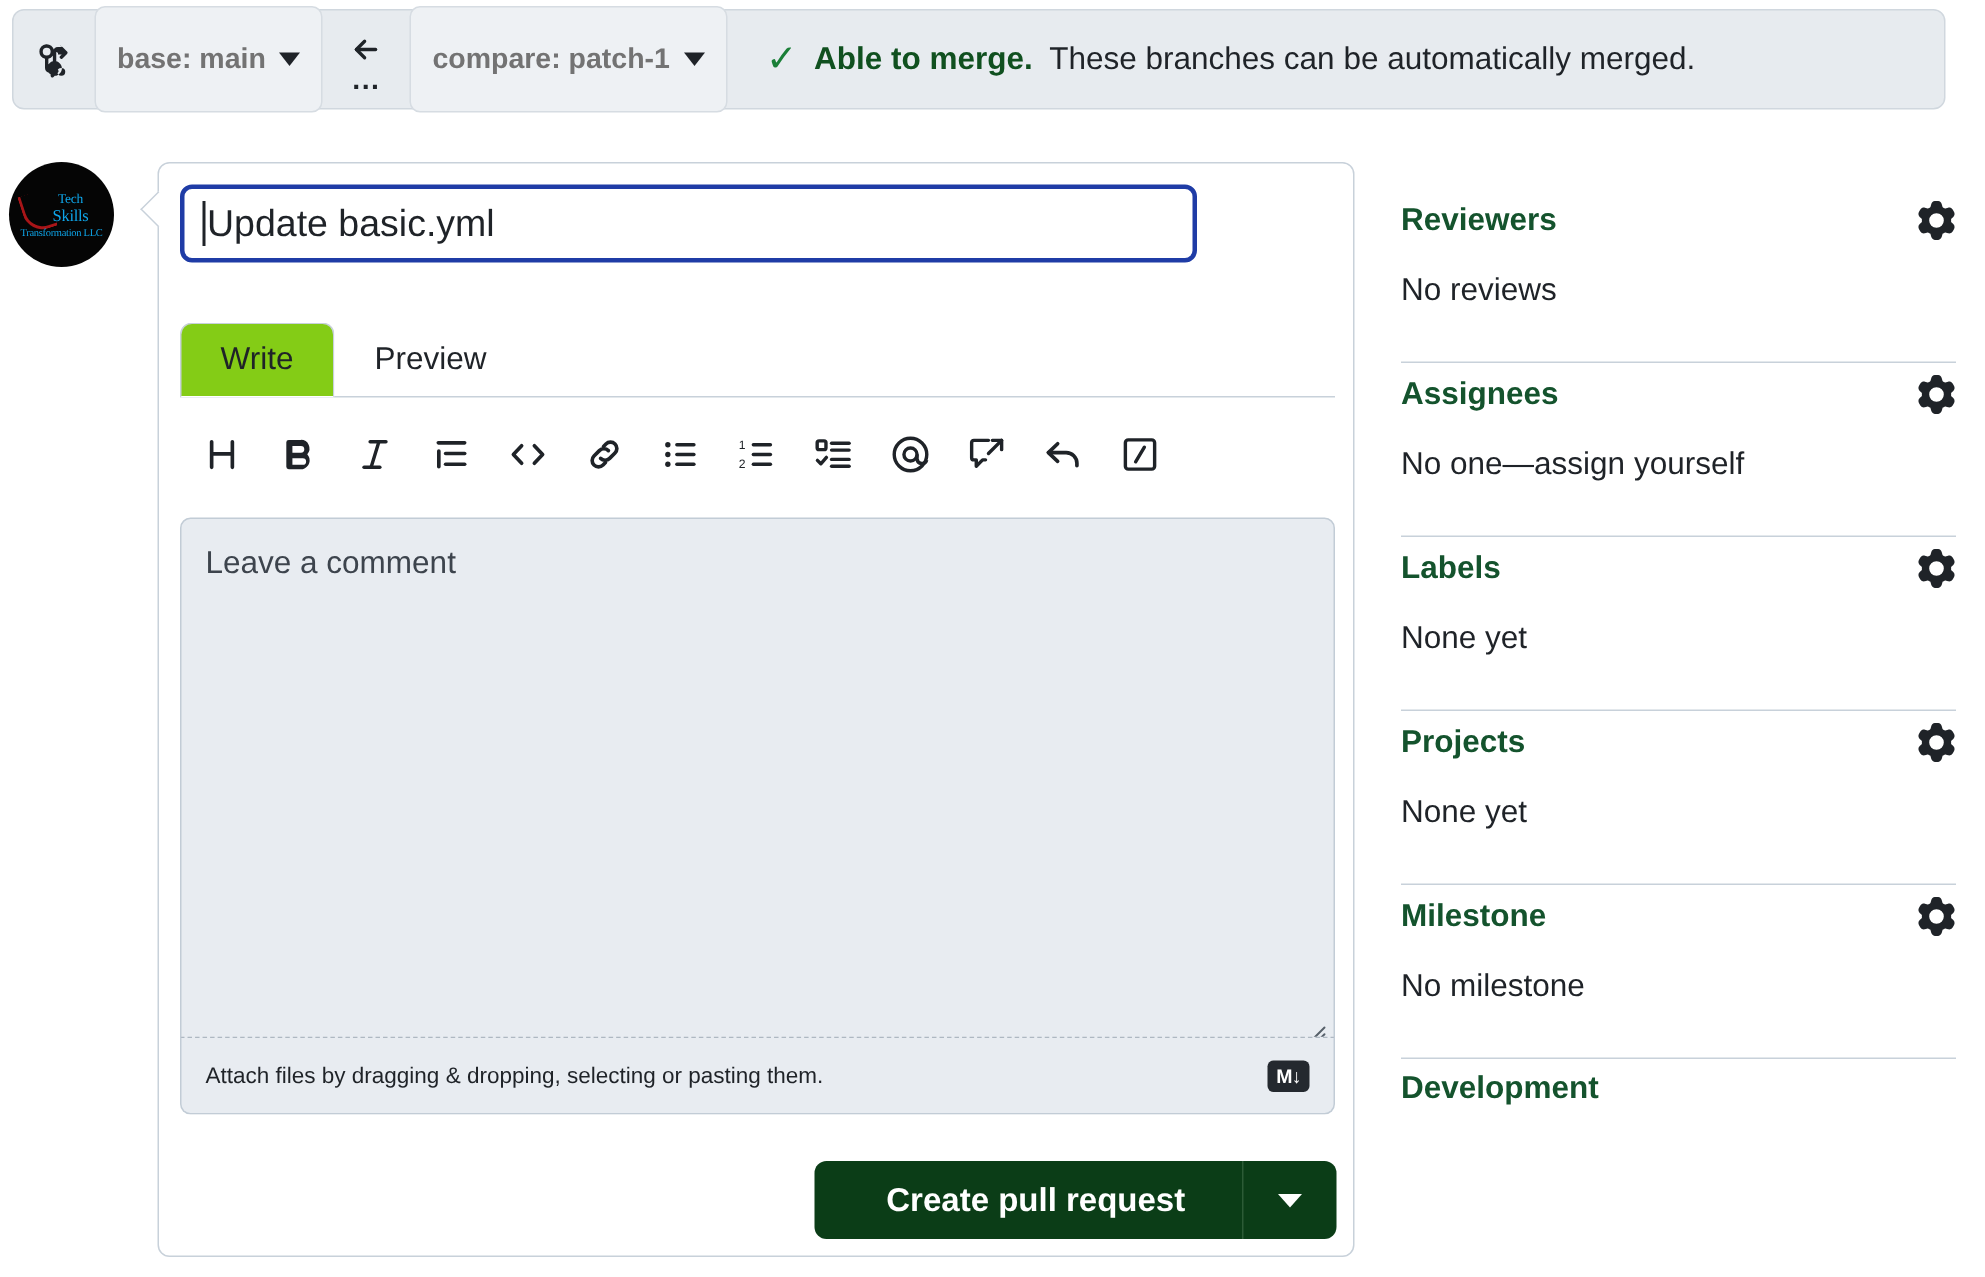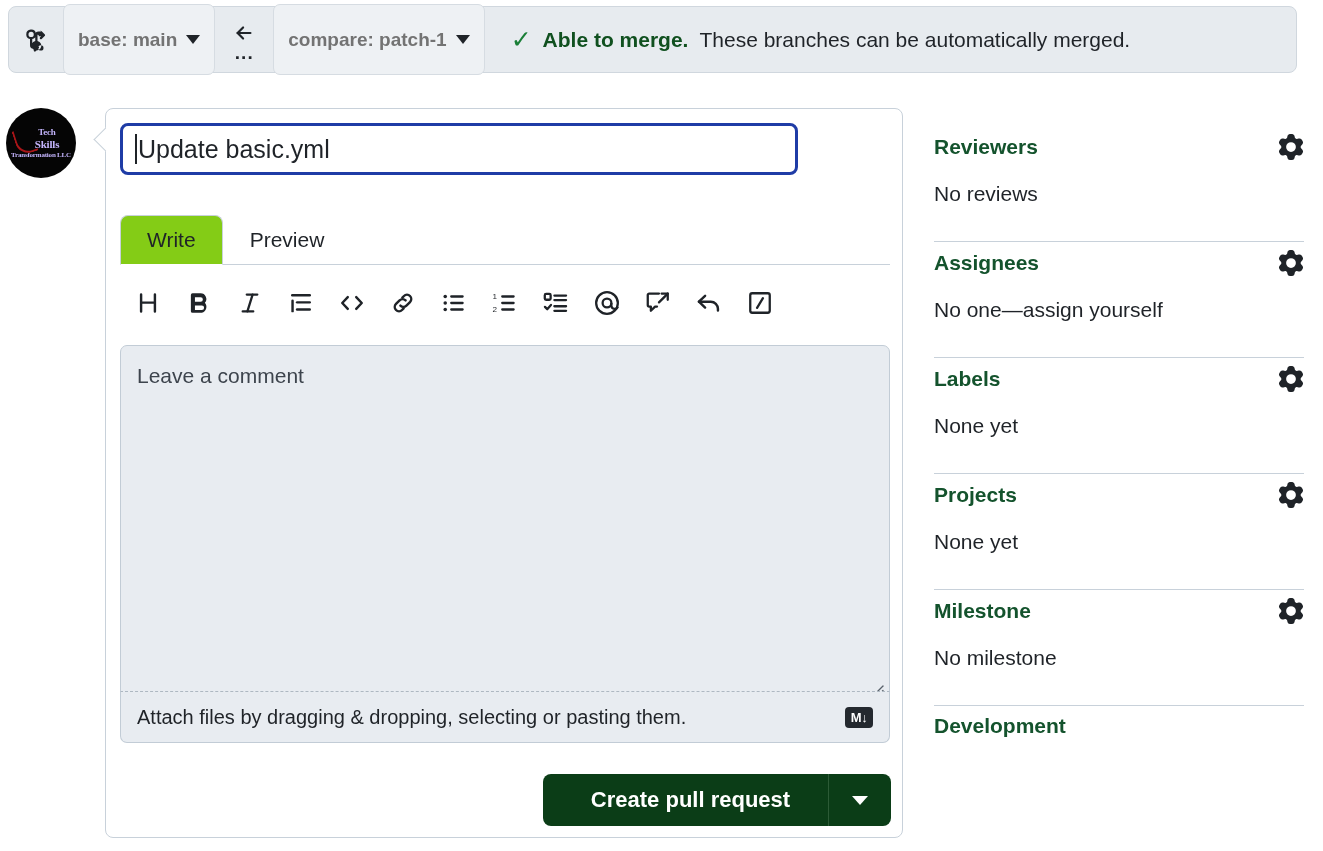--- a/index.html
+++ b/index.html
@@ -107,26 +107,25 @@
     border-radius: 50%;
     background: #050505;
     overflow: hidden;
     display: flex;
     align-items: center;
     justify-content: center;
   }
   .avatar-txt {
     position: relative;
     text-align: center;
-    color: #c4b5fd;
+    color: #0ea5e9;
     font-family: "Liberation Serif", serif;
     line-height: 1.18;
     letter-spacing: -0.2px;
     padding-left: 12px;
-    font-weight: bold;
   }
   .avatar-l1 { font-size: 9px; }
   .avatar-l2 { font-size: 11px; }
   .avatar-l3 { font-size: 7px; margin-left: -12px; }
   .avatar-swoosh {
     position: absolute;
     left: 9px;
     top: 20px;
     width: 18px;
     height: 24px;
@@ -268,21 +267,21 @@
     background: #e8ecf1;
     border: 1px solid #c2ccd6;
     border-top: 1px dashed #aeb8c2;
     border-radius: 0 0 7px 7px;
     display: flex;
     align-items: center;
     justify-content: space-between;
     padding: 0 16px;
   }
   .attach-text {
-    font-size: 20px;
+    font-size: 15px;
     color: #1f2328;
   }
   .md-badge {
     width: 28px;
     height: 21px;
     background: #24292f;
     border-radius: 4px;
     color: #ffffff;
     font-size: 13px;
     font-weight: bold;

